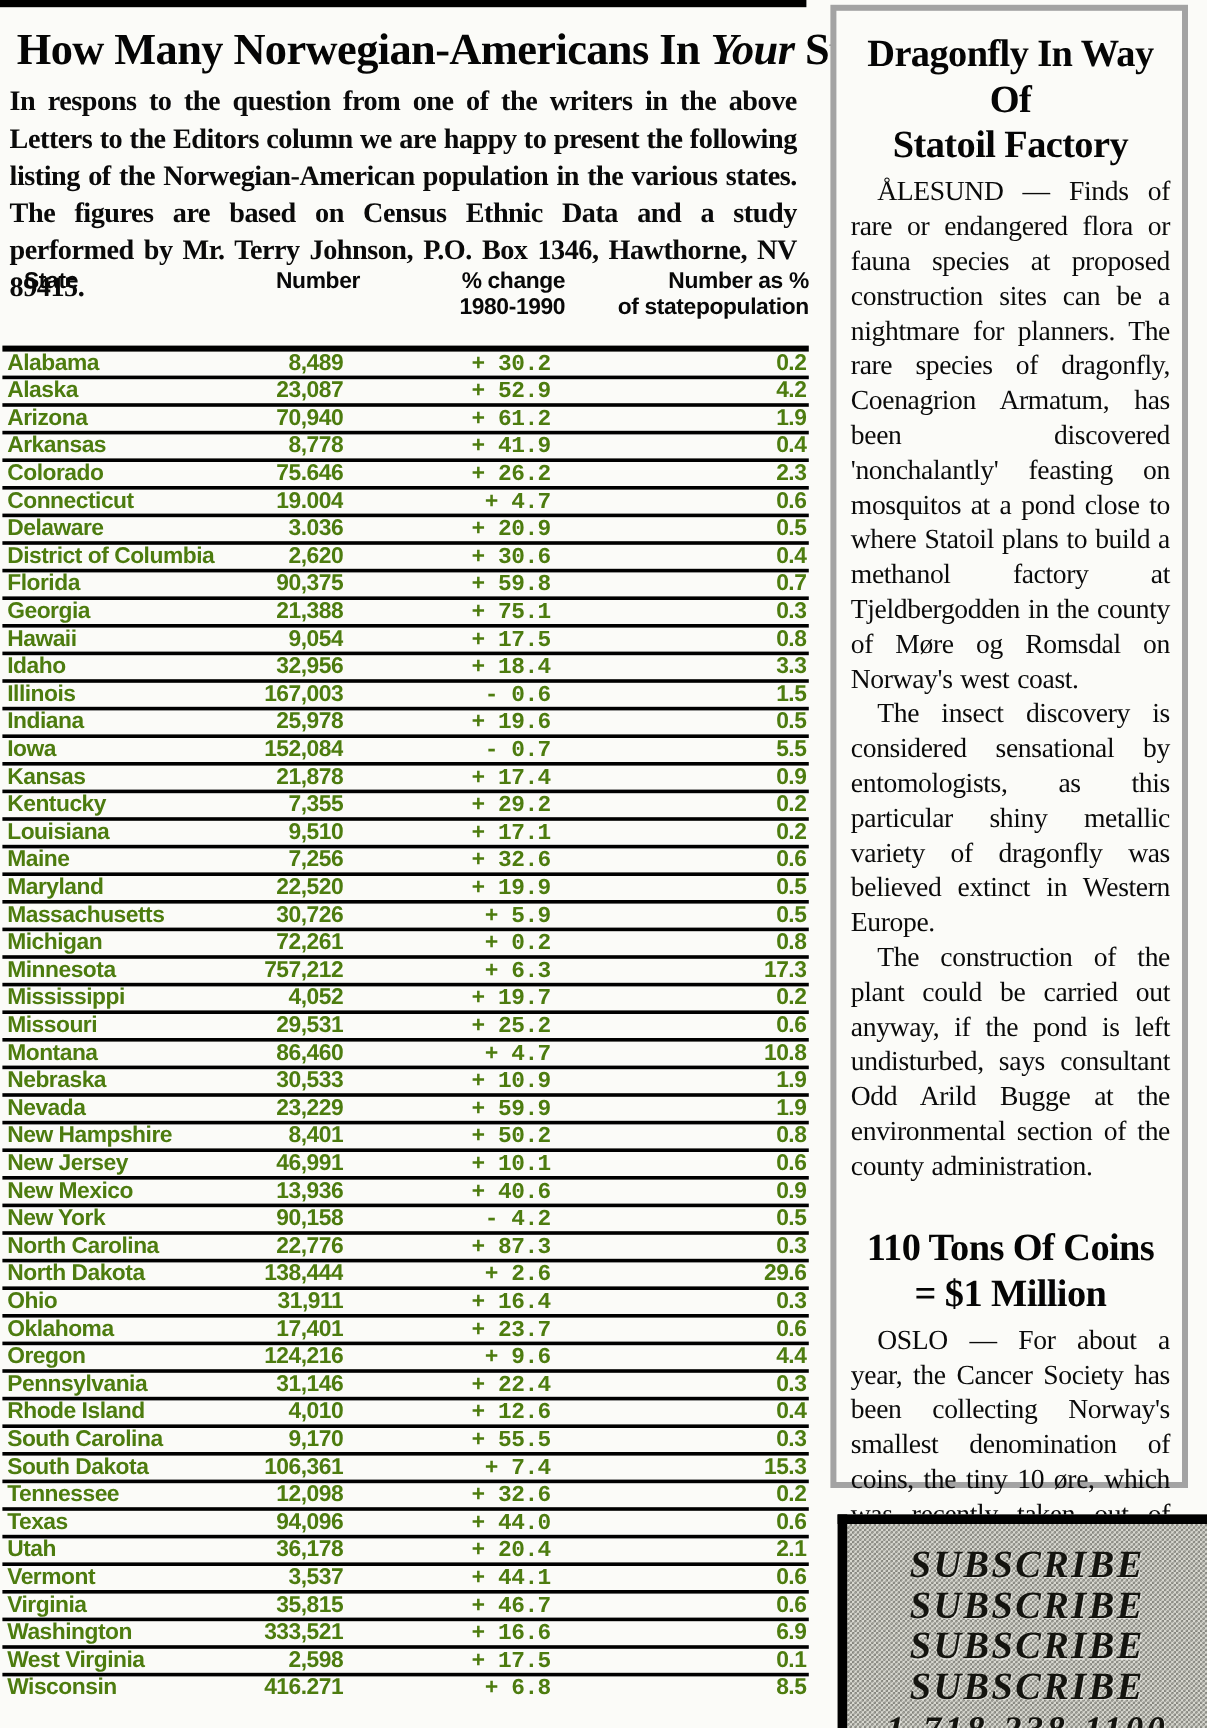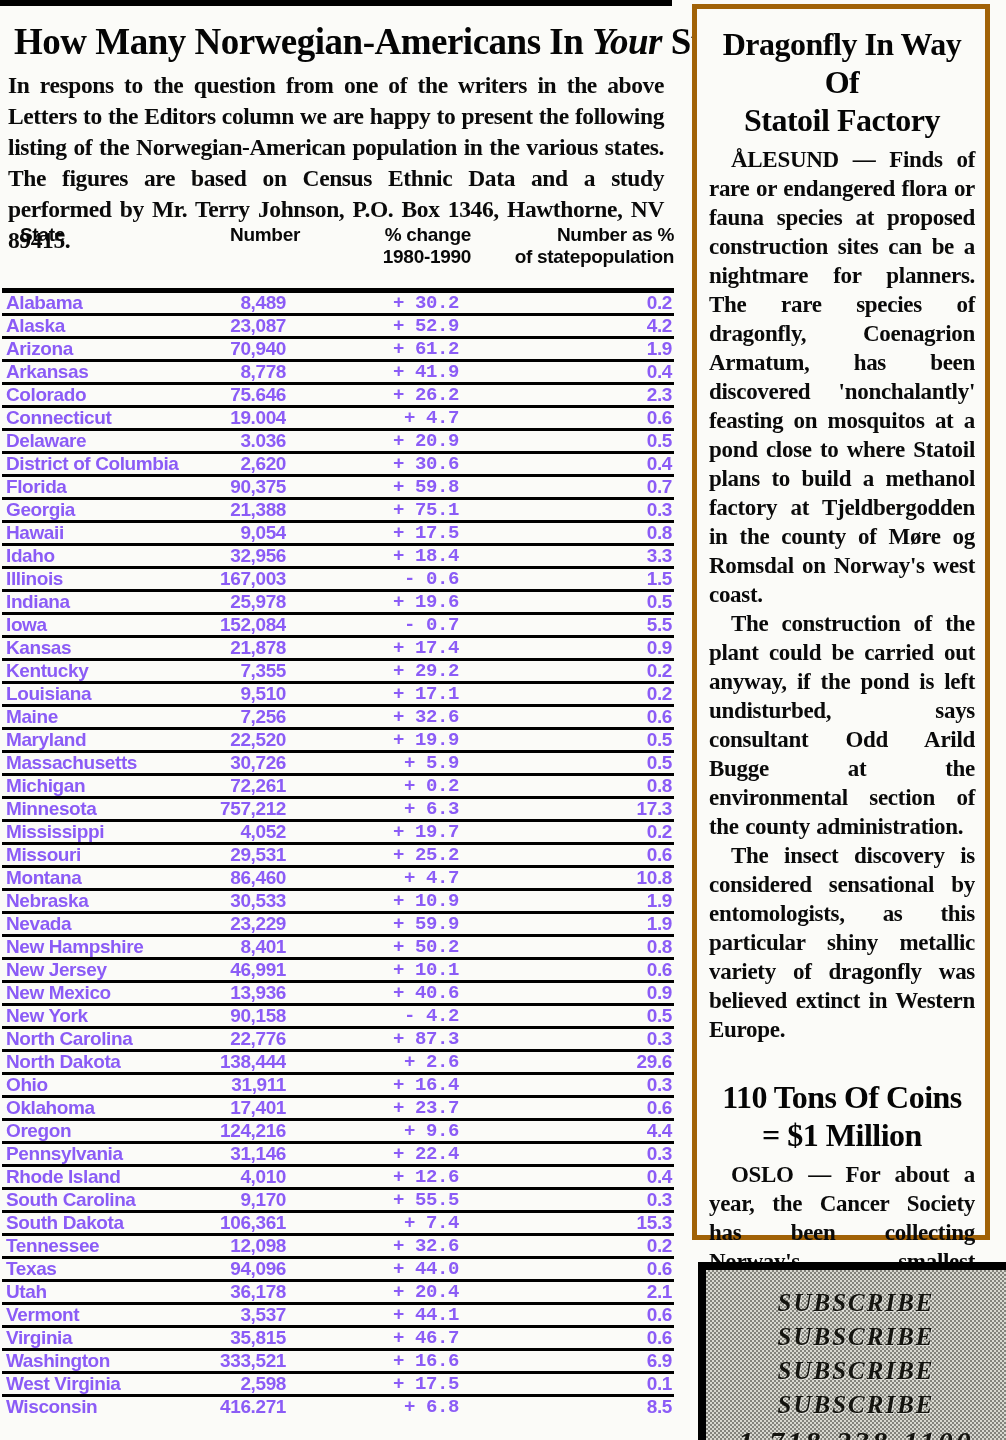--- a/index.html
+++ b/index.html
@@ -46,47 +46,47 @@
 
   .tbl-body {
     position: absolute; left: 2px; top: 288px; width: 672px;
     border-top: 5px solid #000;
   }
   .trow {
     display: grid; grid-template-columns: 192px 92px 175px 1fr;
     height: 23px; border-bottom: 3px solid #000;
     font-family: "Liberation Sans", sans-serif;
     font-size: 19px; font-weight: 700; line-height: 20px;
-    letter-spacing: -0.4px; color: #8b5cf6;
+    letter-spacing: -0.4px; color: #4d7c0f;
   }
   .trow:last-child { border-bottom: none; }
   .tcell { overflow: hidden; white-space: nowrap; }
   .tcell.c0 { padding-left: 4px; }
   .tcell.c1 { text-align: right; }
   .tcell.c2 { text-align: right; padding-right: 2px; font-family: Liberation Mono, monospace; }
   .tcell.c3 { text-align: right; padding-right: 2px; }
 
   
   .right-box {
     position: absolute; left: 692px; top: 4px;
     width: 298px; height: 1236px;
-    border: 5px solid #a16207;
+    border: 5px solid #a3a3a3;
     padding: 16px 10px 0 12px;
     background: #fbfbf8;
   }
   .side-title {
     text-align: center;
     font-family: "Liberation Serif", serif;
     font-size: 32px; font-weight: 700; line-height: 38px;
     letter-spacing: -0.5px; color: #050505;
   }
   .side-title.second { margin-top: 34px; }
   .side-body { margin-top: 6px; }
   .side-body p {
-    font-size: 23px; line-height: 29px; font-weight: 700;
+    font-size: 23px; line-height: 29px; font-weight: 400;
     text-align: justify; text-indent: 22px;
     letter-spacing: -0.3px; color: #0a0a0a;
     word-spacing: 1px;
   }
 
   
   .subscribe-box {
     position: absolute; left: 698px; top: 1262px;
     width: 308px; height: 178px;
     border-top: 8px solid #000; border-left: 8px solid #000;
@@ -95,21 +95,21 @@
       linear-gradient(45deg, #83837c 25%, transparent 25%, transparent 75%, #83837c 75%),
       linear-gradient(45deg, #83837c 25%, transparent 25%, transparent 75%, #83837c 75%);
     background-size: 4px 4px;
     background-position: 0 0, 2px 2px;
     text-align: center; overflow: hidden;
     padding-top: 16px;
   }
   .subscribe-line {
     font-family: "Liberation Serif", serif;
     font-style: italic; font-weight: 700;
-    font-size: 25px; line-height: 34px; letter-spacing: 2px;
+    font-size: 32px; line-height: 34px; letter-spacing: 2px;
     color: #14140f;
     text-shadow: 1px 1px 0 rgba(250,250,245,0.55);
   }
   .subscribe-phone {
     font-family: "Liberation Serif", serif;
     font-style: italic; font-weight: 700;
     font-size: 30px; line-height: 36px; letter-spacing: 3px;
     color: #14140f; margin-top: 2px;
     text-shadow: 1px 1px 0 rgba(250,250,245,0.55);
   }
@@ -433,22 +433,22 @@
     </div>
   </div>
 
 <div class="right-box">
   <div class="side-title">
     <div>Dragonfly In Way Of</div>
     <div>Statoil Factory</div>
   </div>
   <div class="side-body">
     <p>ÅLESUND — Finds of rare or endangered flora or fauna species at proposed construction sites can be a nightmare for planners. The rare species of dragonfly, Coenagrion Armatum, has been discovered 'nonchalantly' feasting on mosquitos at a pond close to where Statoil plans to build a methanol factory at Tjeldbergodden in the county of Møre og Romsdal on Norway's west coast.</p>
+    <p>The insect discovery is considered sensational by entomologists, as this particular shiny metallic variety of dragonfly was believed extinct in Western Europe.</p>
     <p>The construction of the plant could be carried out anyway, if the pond is left undisturbed, says consultant Odd Arild Bugge at the environmental section of the county administration.</p>
-    <p>The insect discovery is considered sensational by entomologists, as this particular shiny metallic variety of dragonfly was believed extinct in Western Europe.</p>
   </div>
 
   <div class="side-title second">
     <div>110 Tons Of Coins</div>
     <div>= $1 Million</div>
   </div>
   <div class="side-body">
     <p>OSLO — For about a year, the Cancer Society has been collecting Norway's smallest denomination of coins, the tiny 10 øre, which was recently taken out of circulation. So far, 110 tons of the coins, each worth only 1.5¢  have been donated to cancer research, adding up to $1 million.</p>
   </div>
 </div>

